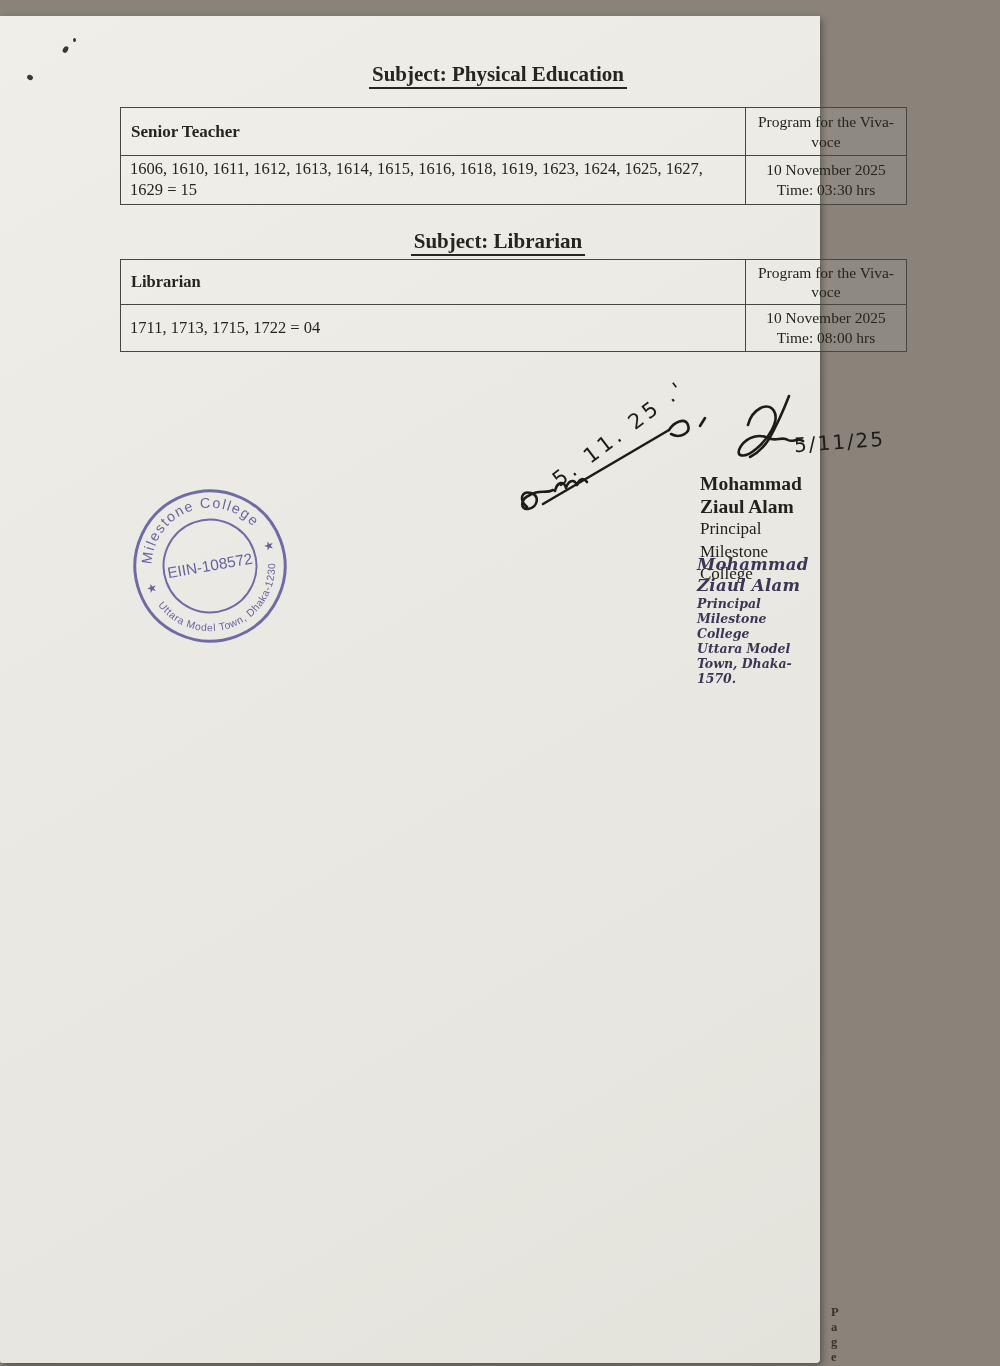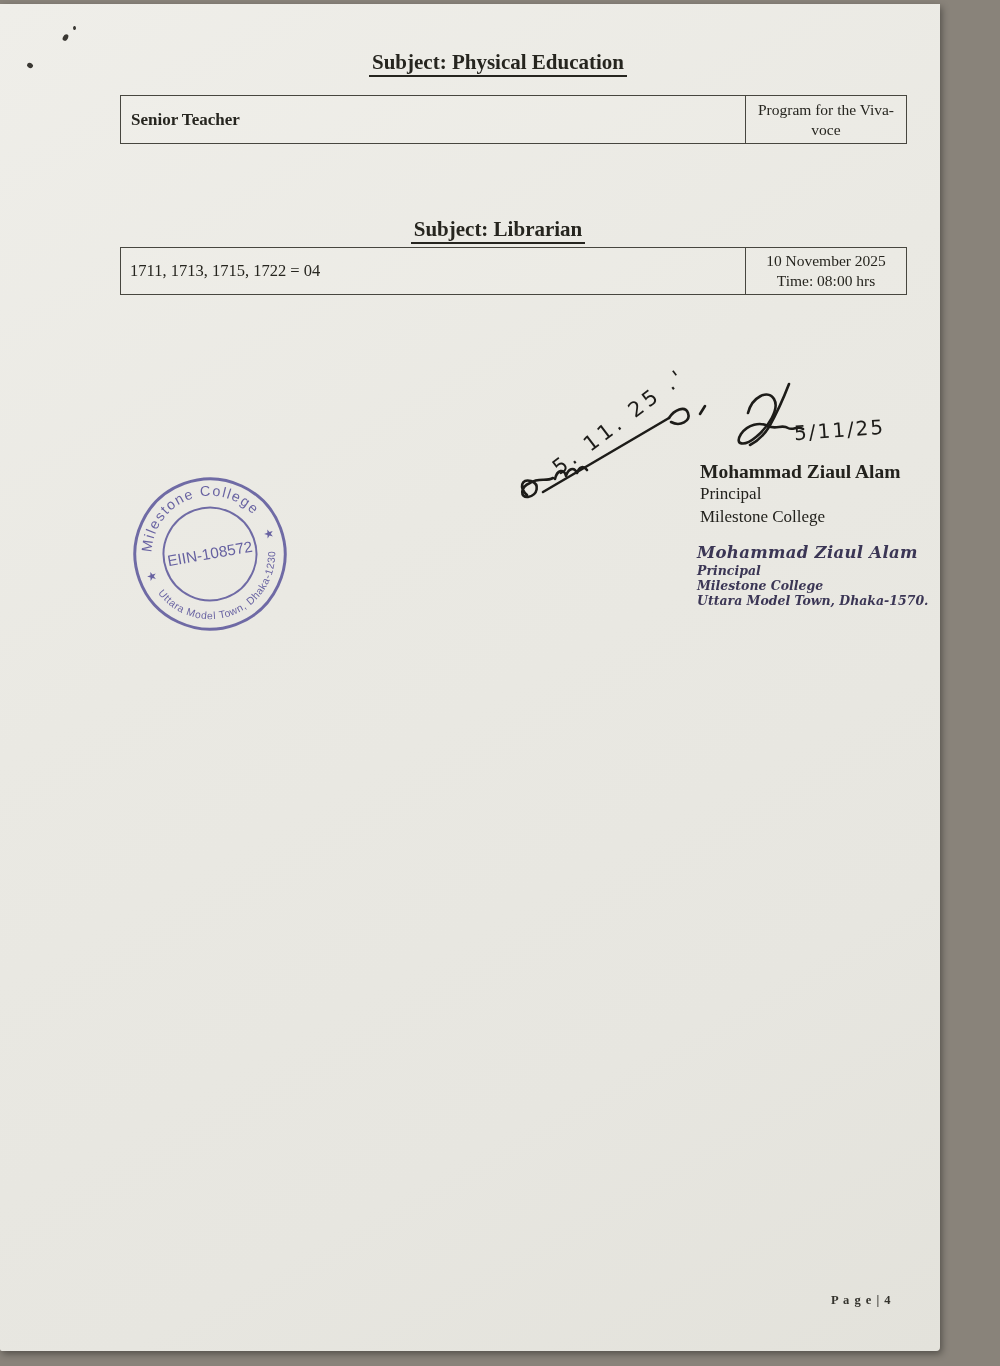--- a/index.html
+++ b/index.html
@@ -4,21 +4,21 @@
 <style>
   * { margin:0; padding:0; box-sizing:border-box; }
   html,body { width:1000px; height:1366px; }
   body {
     position:relative;
     background:#89837a;
     font-family:"Liberation Serif","DejaVu Serif",serif;
     overflow:hidden;
   }
   .paper {
-    position:absolute; left:0; top:4px; width:940px; height:1347px;
+    position:absolute; left:0; top:16px; width:820px; height:1347px;
     background:linear-gradient(150deg,#efeee9 0%,#eae9e3 40%,#e7e6e0 75%,#e3e2db 100%);
     box-shadow:2px 3px 7px rgba(0,0,0,.38);
     border-radius:0 0 4px 2px;
     color:#2b2a25;
   }
   .ink-speck { position:absolute; background:#3a3833; border-radius:60% 40% 55% 45%; }
   .speck1 { left:63px; top:30px; width:5px; height:7px; transform:rotate(25deg); }
   .speck2 { left:73px; top:22px; width:3px; height:4px; transform:rotate(-15deg); }
   .speck3 { left:27px; top:59px; width:6px; height:5px; transform:rotate(40deg); }
 
@@ -84,33 +84,44 @@
   <table class="sched-table tbl1">
     <colgroup>
         <col class="col-role">
         <col class="col-prog">
       </colgroup>
     <tbody>
       <tr>
         <th class="role-cell">Senior Teacher</th>
         <th class="prog-cell">Program for the Viva-voce</th>
       </tr>
+      <tr>
+        <td class="rolls-cell">1606, 1610, 1611, 1612, 1613, 1614, 1615, 1616, 1618, 1619, 1623, 1624, 1625, 1627, 1629 = 15</td>
+        <td class="prog-data-cell">
+          <div>10 November 2025</div>
+          <div>Time: 03:30 hrs</div>
+        </td>
+      </tr>
     </tbody>
   </table>
 
   <div class="doc-title t2">
     <span>Subject: Librarian</span>
   </div>
 
   <table class="sched-table tbl2">
     <colgroup>
         <col class="col-role">
         <col class="col-prog">
       </colgroup>
     <tbody>
+      <tr>
+        <th class="role-cell">Librarian</th>
+        <th class="prog-cell">Program for the Viva-voce</th>
+      </tr>
       <tr>
         <td class="rolls-cell">1711, 1713, 1715, 1722 = 04</td>
         <td class="prog-data-cell">
           <div>10 November 2025</div>
           <div>Time: 08:00 hrs</div>
         </td>
       </tr>
     </tbody>
   </table>
 

